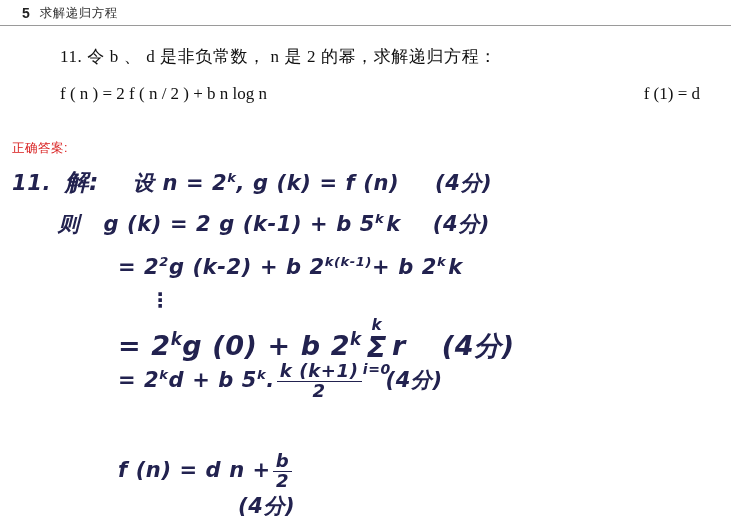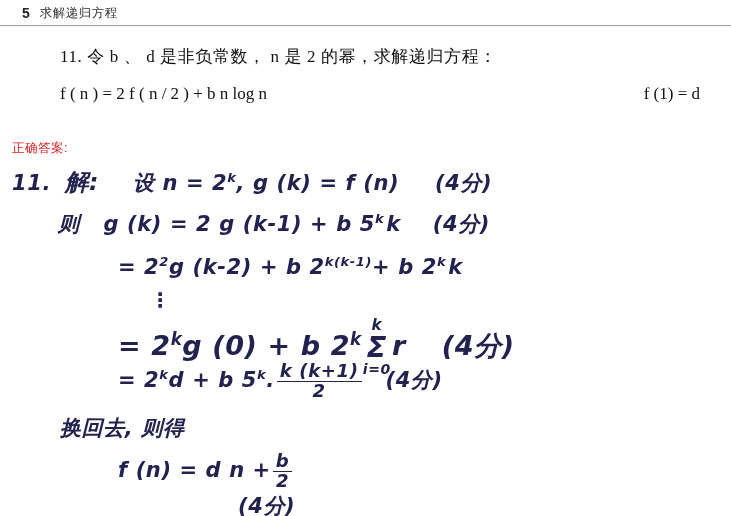--- a/index.html
+++ b/index.html
@@ -189,21 +189,20 @@
   <div class="hw" style="left:118px; top:158px; font-size:27px;">
     <span>= 2</span><span class="sup">k</span><span>g (0) + b 2</span><span class="sup">k</span><span class="sigma"><span class="top">k</span><span class="mid">Σ</span><span class="bot">i=0</span></span><span>r</span>
     <span class="pts" style="margin-left:26px;">(4分)</span>
   </div>
 
   <div class="hw" style="left:118px; top:202px; font-size:21px;">
     <span>= 2</span><span class="sup">k</span><span>d + b 5</span><span class="sup">k</span><span>.</span><span class="frac"><span class="num">k (k+1)</span><span class="den">2</span></span>
     <span class="pts" style="margin-left:14px;">(4分)</span>
   </div>
 
-  <div class="hw" style="left:60px; top:254px; font-size:21px;">换回去, 则得</div>
 
   <div class="hw" style="left:118px; top:292px; font-size:21px;">
     <span>f (n) = d n +</span><span class="frac"><span class="num">b</span><span class="den">2</span></span>
   </div>
 
   <div class="hw pts" style="left:238px; top:332px; font-size:21px;">(4分)</div>
 
 </div>
 
 </body></html>

